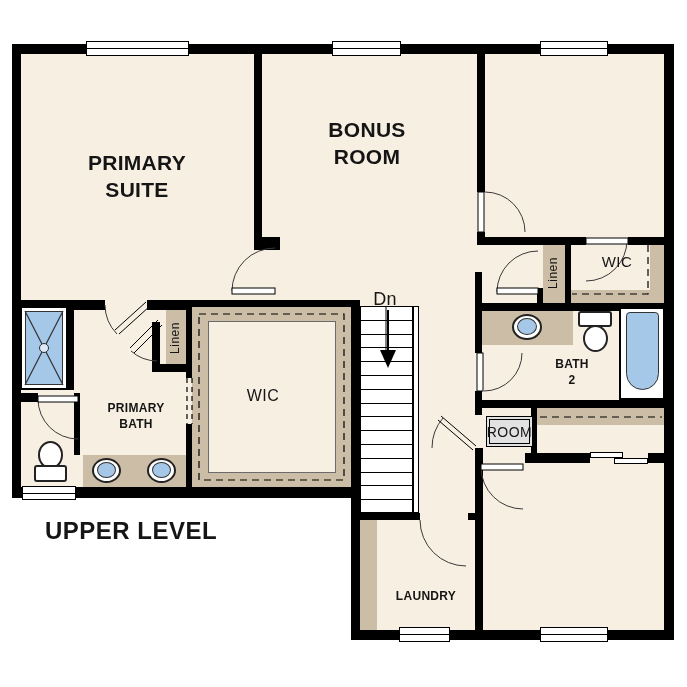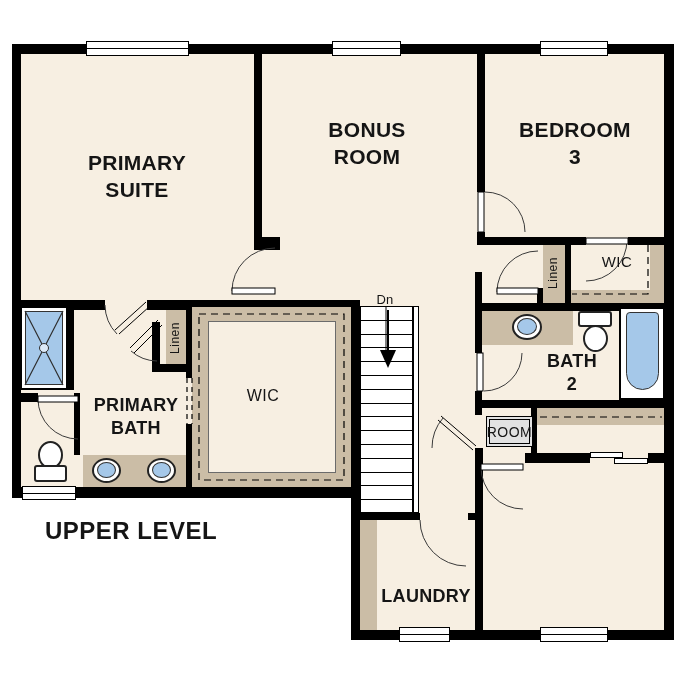--- a/index.html
+++ b/index.html
@@ -21,23 +21,23 @@
   .win{position:absolute;background:var(--window);border:1px solid #000;box-sizing:border-box;}
   .win i{display:block;height:48%;border-bottom:1px solid #000;}
   .ell{position:absolute;border:2px solid #222;background:#fff;border-radius:50%;box-sizing:border-box;}
   .ell.blue{background:var(--fix);border:1px solid #333;}
   .rr{position:absolute;background:#fff;border:2px solid #222;box-sizing:border-box;border-radius:3px;}
   .lbl{
     position:absolute;transform:translate(-50%,-50%);
     font-weight:bold;font-size:21px;line-height:1.3;text-align:center;
     white-space:pre-line;letter-spacing:.3px;
   }
-  .md{font-size:18px;}
+  .md{font-size:12px;}
   .sm{font-size:16px;font-weight:normal;letter-spacing:.5px;}
-  .xs{font-size:13px;font-weight:normal;}
+  .xs{font-size:18px;font-weight:normal;}
   .rot{transform:translate(-50%,-50%) rotate(-90deg);font-size:12px;font-weight:normal;letter-spacing:.5px;}
   .wicIn{position:absolute;background:var(--floor);border:1px solid #6b6b6b;box-sizing:border-box;}
   .stairs{
     position:absolute;background:
       repeating-linear-gradient(to bottom,#ffffff 0 12.8px,#000 12.8px 13.8px);
     border:1px solid #000;box-sizing:border-box;
   }
   .rail{position:absolute;background:#fff;border:1px solid #000;box-sizing:border-box;}
   .furnBox{
     position:absolute;border:1px solid #000;background:var(--furn);
@@ -204,21 +204,20 @@
       <path d="M386,306 L386,359" stroke="#000" stroke-width="1"></path>
       <path d="M388,310 L388,352" stroke="#000" stroke-width="2"></path>
       <polygon points="380,350 396,350 388,368" fill="#000"></polygon>
     </g>
   </svg>
 
   <div class="lbl" style="left:137px;top:176px">PRIMARY
 SUITE</div>
   <div class="lbl" style="left:367px;top:143px">BONUS
 ROOM</div>
-  <div class="lbl" style="left:575px;top:143px">BEDROOM 3</div>
   <div class="lbl md" style="left:136px;top:417px">PRIMARY
 BATH</div>
   <div class="lbl sm" style="left:263px;top:396px">WIC</div>
   <div class="lbl sm" style="left:617px;top:262px;font-size:15px">WIC</div>
   <div class="lbl rot" style="left:176px;top:338px">Linen</div>
   <div class="lbl rot" style="left:554px;top:273px">Linen</div>
   <div class="lbl md" style="left:572px;top:373px">BATH
 2</div>
   <div class="lbl md" style="left:426px;top:597px">LAUNDRY</div>
   <div class="lbl xs" style="left:385px;top:300px">Dn</div>

